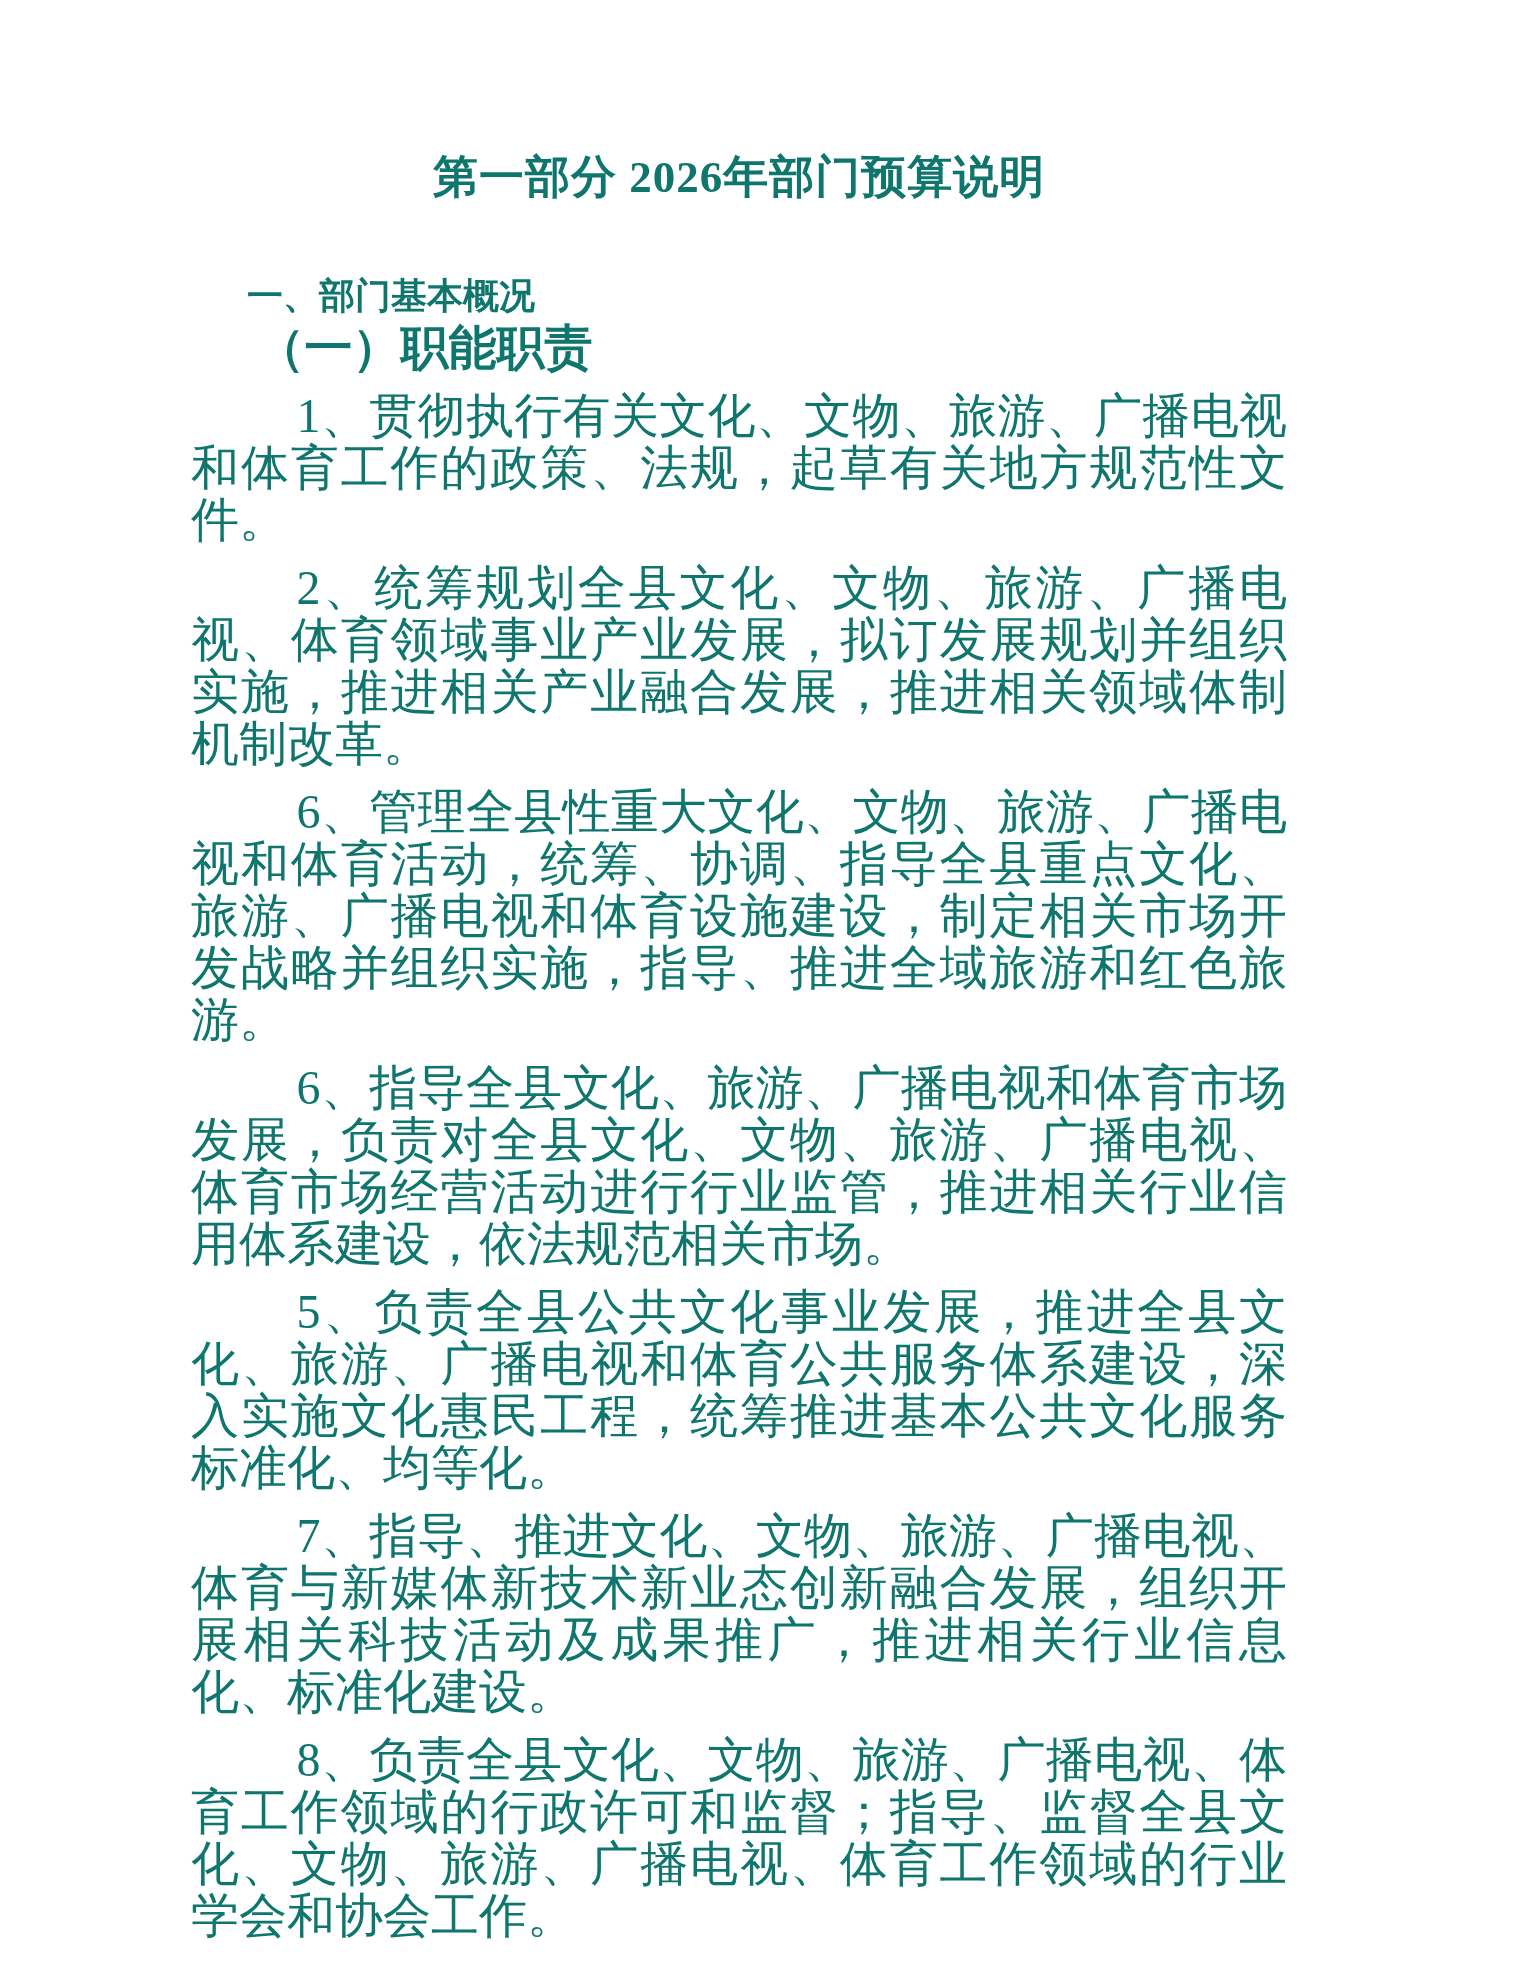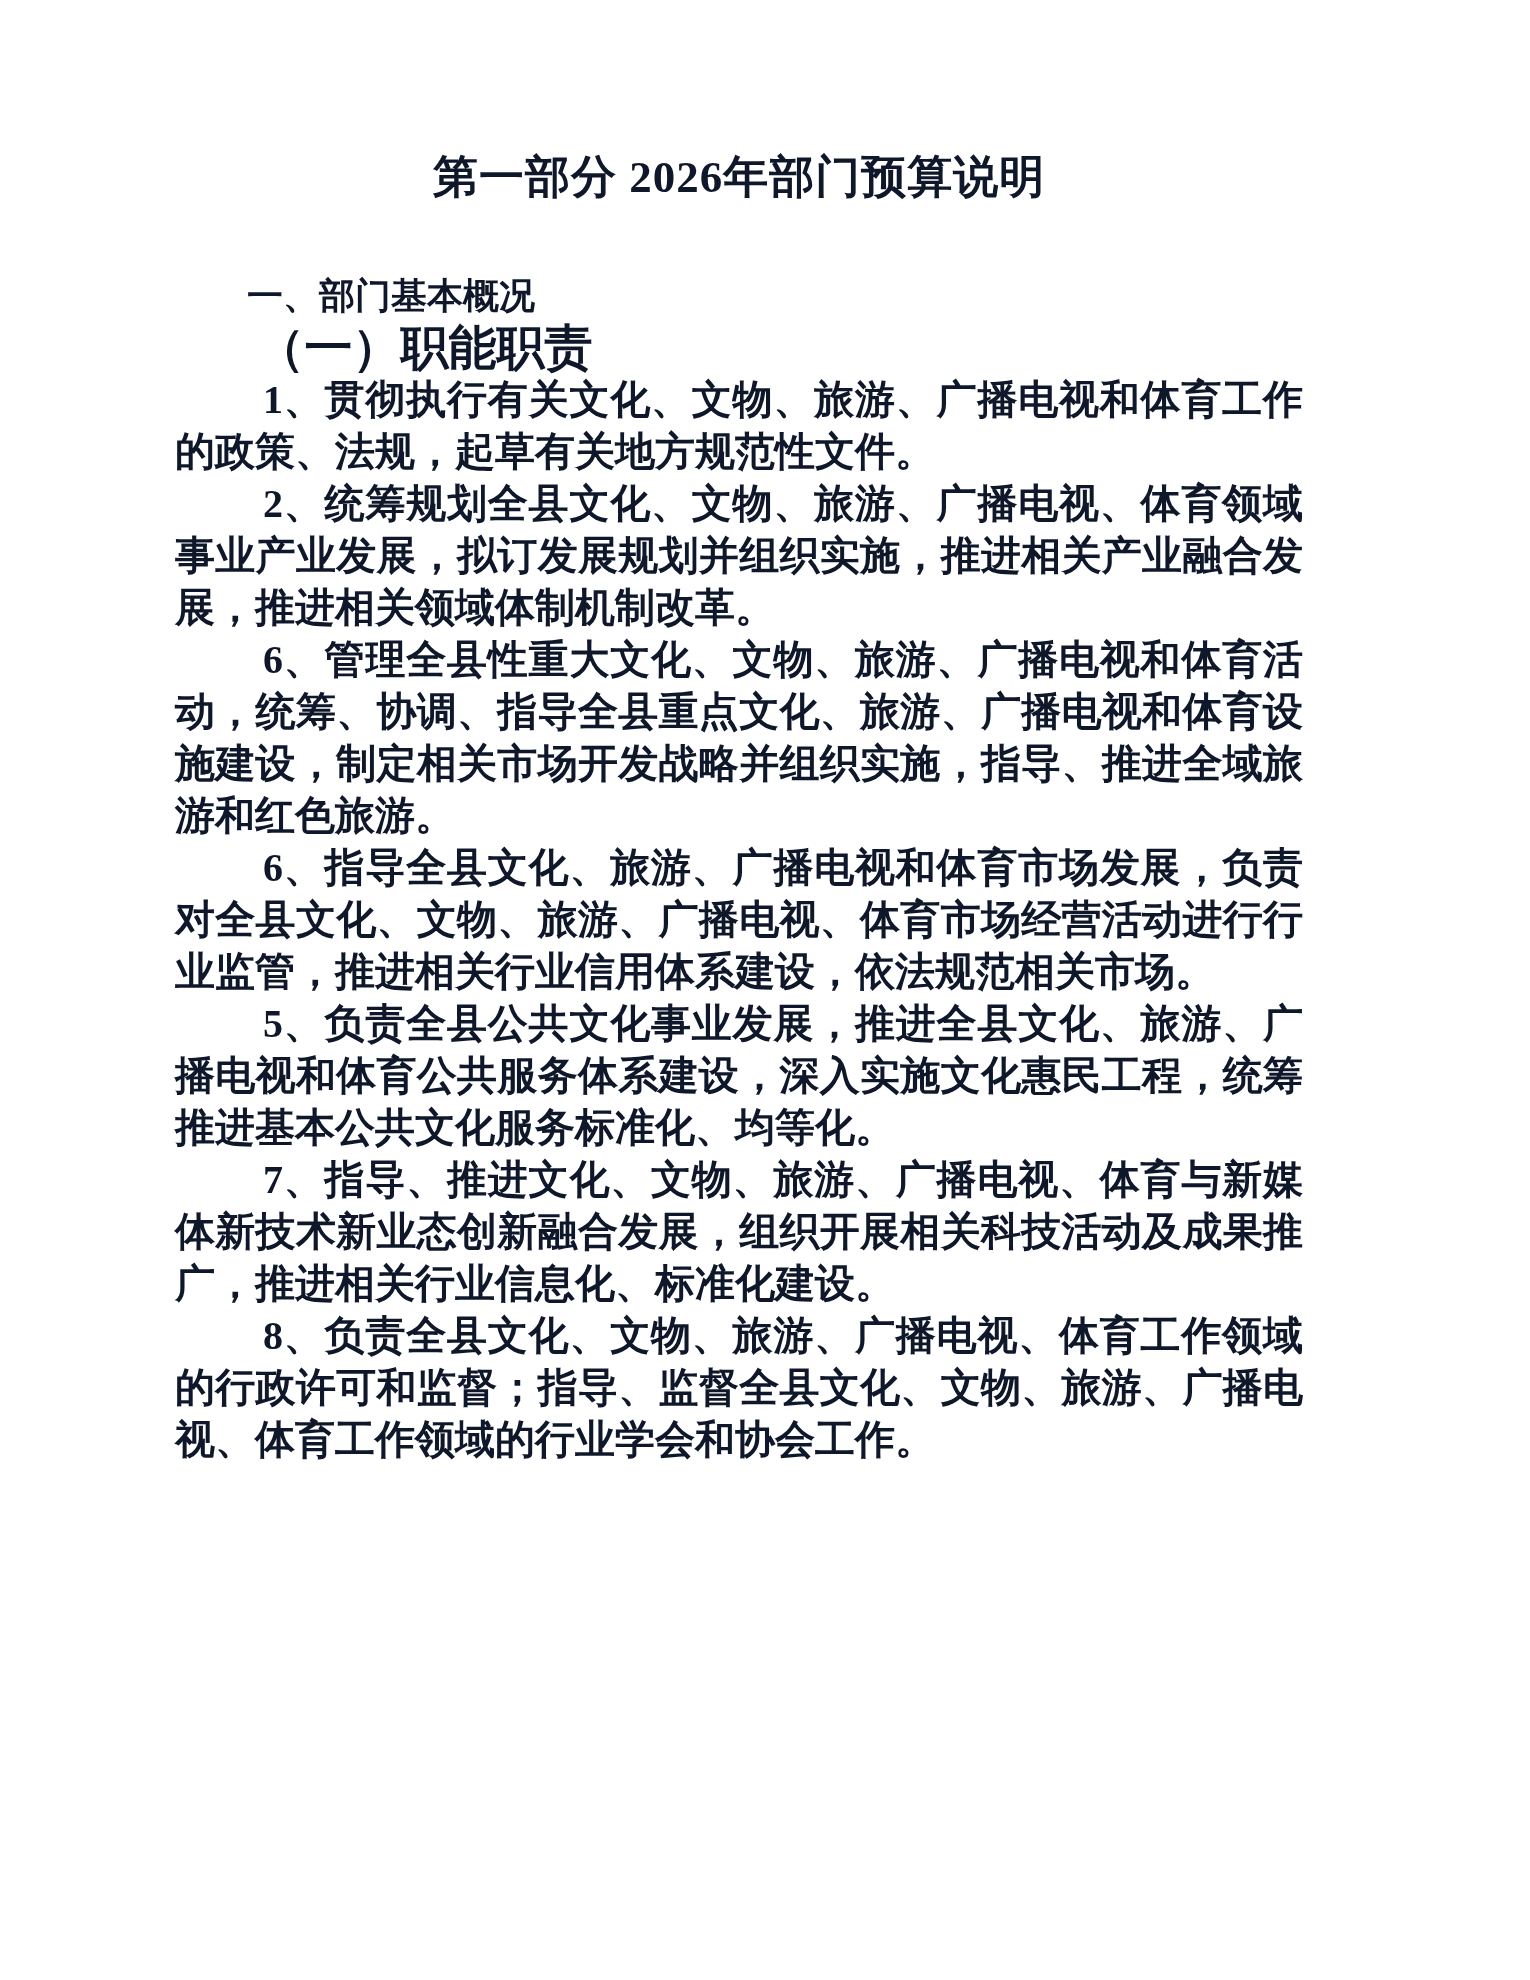--- a/index.html
+++ b/index.html
@@ -5,21 +5,21 @@
   html, body {
     margin: 0;
     padding: 0;
     background: #ffffff;
   }
   .page {
     position: relative;
     width: 1530px;
     height: 1980px;
     background: #ffffff;
-    color: #0f172a;
+    color: #0f766e;
     font-family: "Liberation Serif", "DejaVu Serif", serif;
     overflow: hidden;
     box-sizing: border-box;
   }
   .content {
     margin-left: 175px;
     width: 1128px;
   }
   .doc-title {
     padding-top: 150px;
@@ -39,24 +39,24 @@
     text-indent: 2em;
   }
   .subsection-heading {
     margin: 0;
     font-size: 48px;
     line-height: 52px;
     font-weight: 700;
     text-indent: 1.7em;
   }
   .body-text p {
-    margin: 0;
-    font-size: 40px;
+    margin: 16px;
+    font-size: 48px;
     line-height: 52px;
-    font-weight: 700;
+    font-weight: 400;
     text-align: justify;
     text-justify: inter-character;
     text-indent: 2.2em;
     word-break: break-all;
   }
 </style>
 </head>
 <body>
 
 <div class="page">

